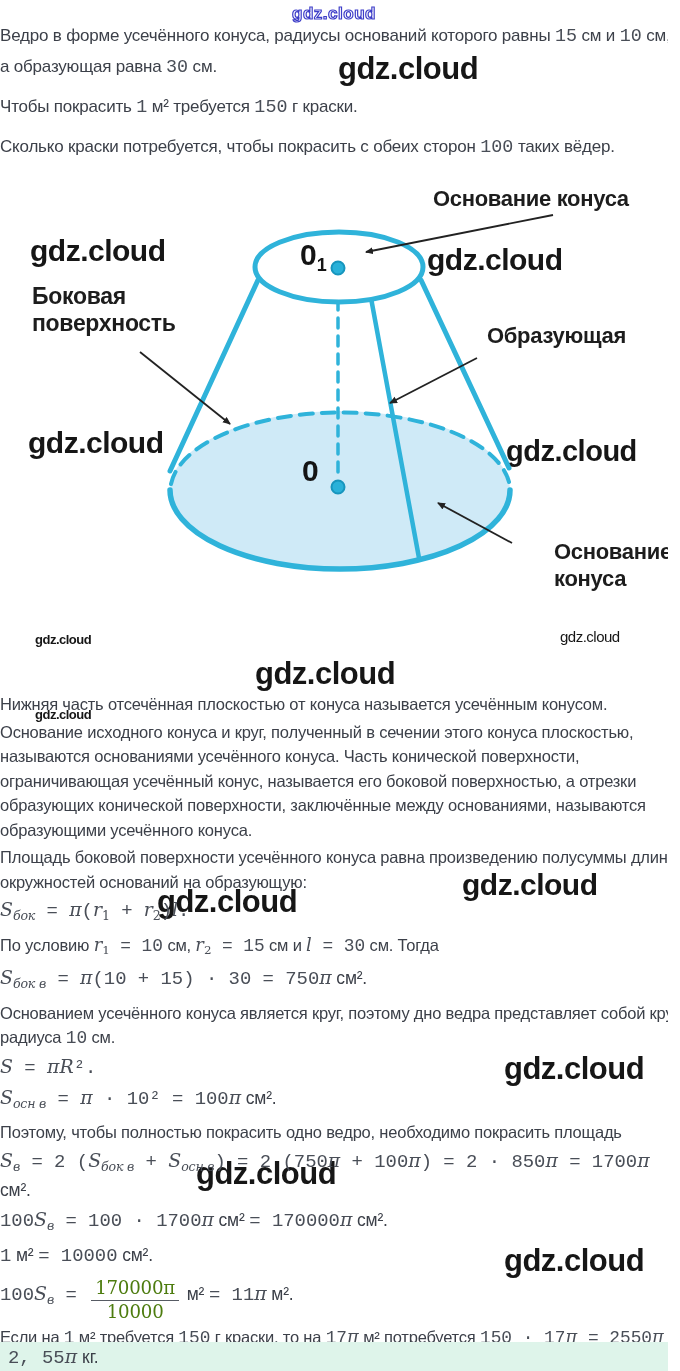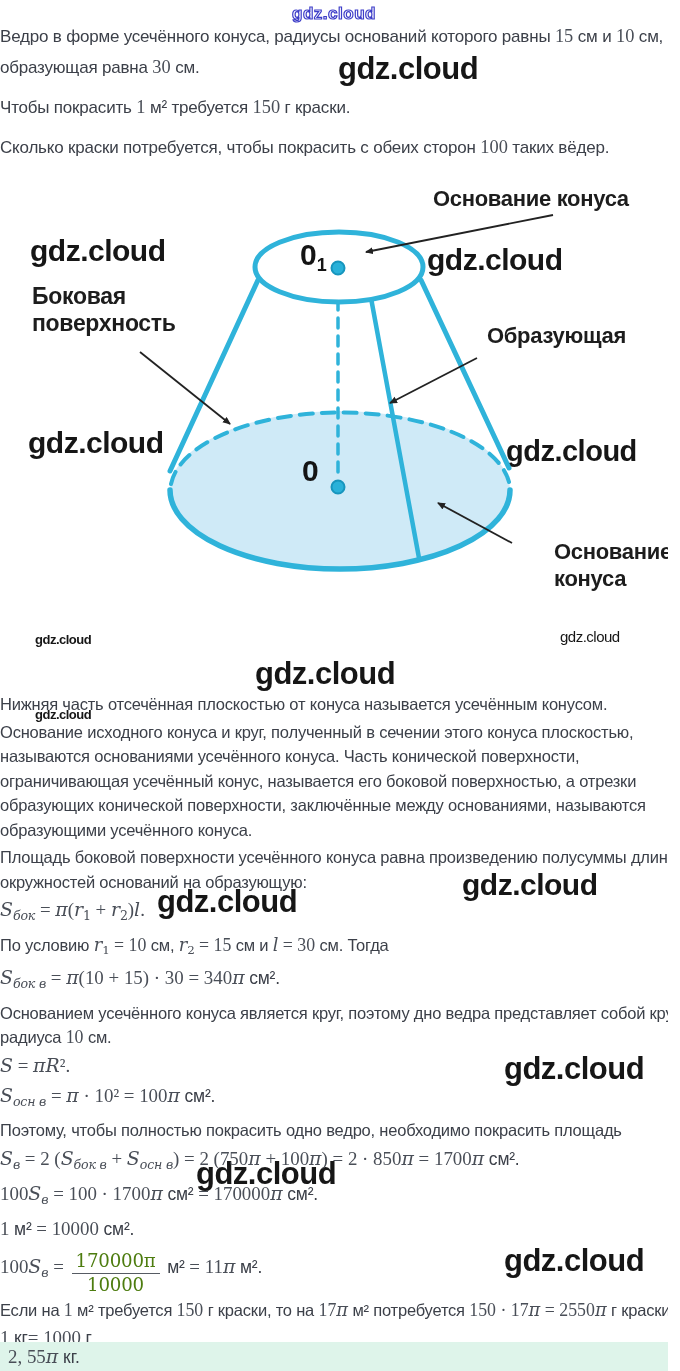--- a/index.html
+++ b/index.html
@@ -26,21 +26,21 @@
   .wm9  { left:35px;  top:708px; font-size:13px; }
   .wm10 { left:462px; top:870px; font-size:30px; }
   .wm11 { left:157px; top:886px; font-size:31px; }
   .wm12 { left:504px; top:1053px; font-size:31px; }
   .wm13 { left:196px; top:1158px; font-size:31px; }
   .wm14 { left:504px; top:1245px; font-size:31px; }
   
   .problem { position:absolute; top:21px; left:0; width:680px; }
   .problem p { font-size:17px; line-height:30px; margin-bottom:9px; letter-spacing:-0.2px; }
   
-  .seg-n  { font-family:Liberation Serif, serif; font-size:1.08em; color:#494e57; letter-spacing:0; }
+  .seg-n  { font-family:Liberation Mono, monospace; font-size:1.08em; color:#494e57; letter-spacing:0; }
   .seg-m  { font-family:"DejaVu Serif","Liberation Serif",serif; font-style:italic; font-size:1.08em; color:#494e57; letter-spacing:0; }
   .seg-s  { font-family:"DejaVu Serif","Liberation Serif",serif; font-style:italic; font-size:0.72em; vertical-align:-0.28em; color:#494e57; }
   .seg-sn { font-family:"DejaVu Serif","Liberation Serif",serif; font-size:0.72em; vertical-align:-0.28em; color:#494e57; }
   .frac { display:inline-block; vertical-align:-1.0em; text-align:center; font-family:"DejaVu Serif","Liberation Serif",serif; color:#4d7c0f; line-height:1.15; font-size:1.04em; margin:0 3px; }
   .fnum { display:block; border-bottom:1.6px solid #565b63; padding:0 4px 1px; }
   .fden { display:block; padding-top:1px; }
   
   .figure { position:absolute; top:170px; left:0; width:680px; height:460px; }
   .figure svg { position:absolute; top:0; left:0; }
   .fig-label { position:absolute; font-size:22px; font-weight:700; color:#1d1d1d; line-height:27px; letter-spacing:-0.3px; white-space:nowrap; }
@@ -133,21 +133,21 @@
     <div class="pt-label pt-top"><span>0</span><span class="pt-sub">1</span></div>
     <div class="pt-label pt-bottom"><span>0</span></div>
   </div>
 
   <div class="solution">
     <p class="para"><span>Нижняя часть отсечённая плоскостью от конуса называется усечённым конусом.</span></p>
     <p class="para"><span>Основание исходного конуса и круг, полученный в сечении этого конуса плоскостью, называются основаниями усечённого конуса. Часть конической поверхности, ограничивающая усечённый конус, называется его боковой поверхностью, а отрезки образующих конической поверхности, заключённые между основаниями, называются образующими усечённого конуса.</span></p>
     <p class="para"><span>Площадь боковой поверхности усечённого конуса равна произведению полусуммы длин окружностей оснований на образующую:</span></p>
     <p class="formula"><span class="seg-m">S</span><span class="seg-s">бок</span><span class="seg-n"> = </span><span class="seg-m">π</span><span class="seg-n">(</span><span class="seg-m">r</span><span class="seg-sn">1</span><span class="seg-n"> + </span><span class="seg-m">r</span><span class="seg-sn">2</span><span class="seg-n">)</span><span class="seg-m">l</span><span class="seg-n">.</span></p>
     <p class="para"><span>По условию </span><span class="seg-m">r</span><span class="seg-sn">1</span><span class="seg-n"> = 10</span><span> см, </span><span class="seg-m">r</span><span class="seg-sn">2</span><span class="seg-n"> = 15</span><span> см и </span><span class="seg-m">l</span><span class="seg-n"> = 30</span><span> см. Тогда</span></p>
-    <p class="formula"><span class="seg-m">S</span><span class="seg-s">бок в</span><span class="seg-n"> = </span><span class="seg-m">π</span><span class="seg-n">(10 + 15) · 30 = 340</span><span class="seg-m">π</span><span> см².</span></p>
+    <p class="formula"><span class="seg-m">S</span><span class="seg-s">бок в</span><span class="seg-n"> = </span><span class="seg-m">π</span><span class="seg-n">(10 + 15) · 30 = 750</span><span class="seg-m">π</span><span> см².</span></p>
     <p class="para"><span>Основанием усечённого конуса является круг, поэтому дно ведра представляет собой круг радиуса </span><span class="seg-n">10</span><span> см.</span></p>
     <p class="formula"><span class="seg-m">S</span><span class="seg-n"> = </span><span class="seg-m">π</span><span class="seg-m">R</span><span class="seg-n">².</span></p>
     <p class="formula"><span class="seg-m">S</span><span class="seg-s">осн в</span><span class="seg-n"> = </span><span class="seg-m">π</span><span class="seg-n"> · 10² = 100</span><span class="seg-m">π</span><span> см².</span></p>
     <p class="para"><span>Поэтому, чтобы полностью покрасить одно ведро, необходимо покрасить площадь</span></p>
     <p class="formula"><span class="seg-m">S</span><span class="seg-s">в</span><span class="seg-n"> = 2 (</span><span class="seg-m">S</span><span class="seg-s">бок в</span><span class="seg-n"> + </span><span class="seg-m">S</span><span class="seg-s">осн в</span><span class="seg-n">) = 2 (750</span><span class="seg-m">π</span><span class="seg-n"> + 100</span><span class="seg-m">π</span><span class="seg-n">) = 2 · 850</span><span class="seg-m">π</span><span class="seg-n"> = 1700</span><span class="seg-m">π</span><span> см².</span></p>
     <p class="formula"><span class="seg-n">100</span><span class="seg-m">S</span><span class="seg-s">в</span><span class="seg-n"> = 100 · 1700</span><span class="seg-m">π</span><span> см² </span><span class="seg-n">= 170000</span><span class="seg-m">π</span><span> см².</span></p>
     <p class="formula"><span class="seg-n">1</span><span> м² </span><span class="seg-n">= 10000</span><span> см².</span></p>
     <p class="formula f-tall"><span class="seg-n">100</span><span class="seg-m">S</span><span class="seg-s">в</span><span class="seg-n"> = </span><span class="frac"><span class="fnum">170000π</span><span class="fden">10000</span></span><span> м² </span><span class="seg-n">= 11</span><span class="seg-m">π</span><span> м².</span></p>
     <p class="para"><span>Если на </span><span class="seg-n">1</span><span> м² требуется </span><span class="seg-n">150</span><span> г краски, то на </span><span class="seg-n">17</span><span class="seg-m">π</span><span> м² потребуется </span><span class="seg-n">150 · 17</span><span class="seg-m">π</span><span class="seg-n"> = 2550</span><span class="seg-m">π</span><span> г краски.</span></p>
     <p class="formula"><span class="seg-n">1</span><span> кг</span><span class="seg-n">= 1000</span><span> г.</span></p>

